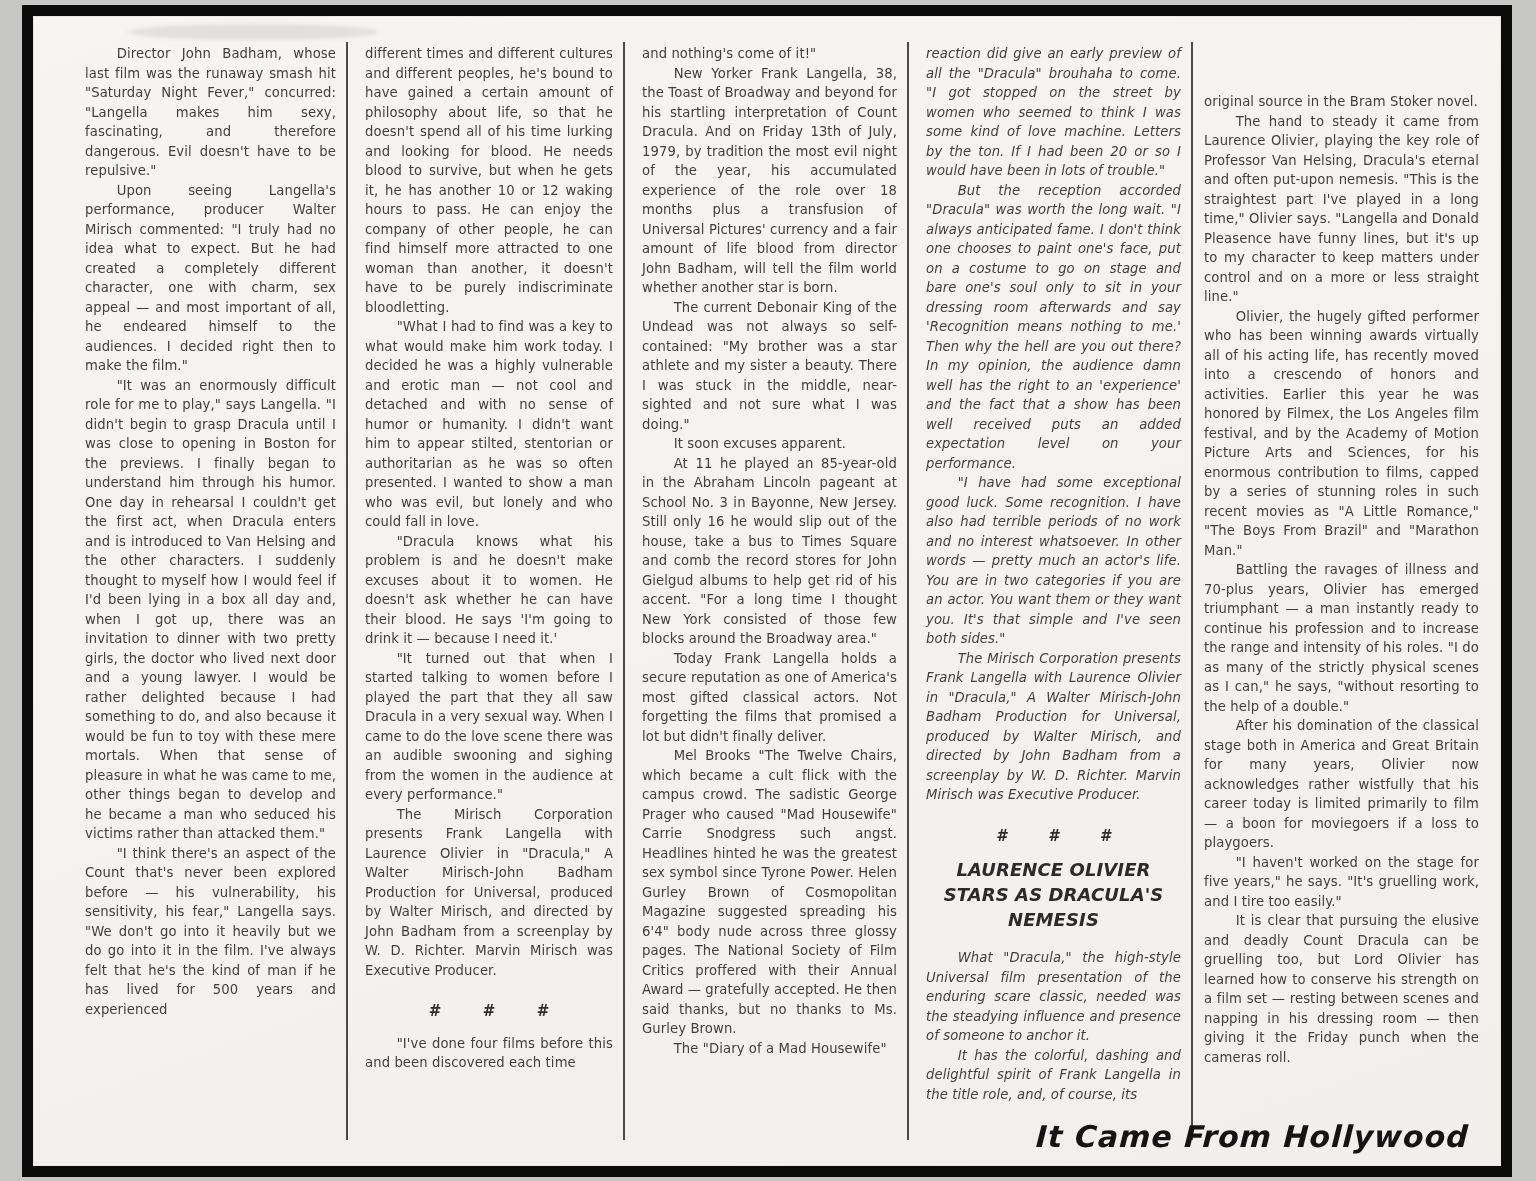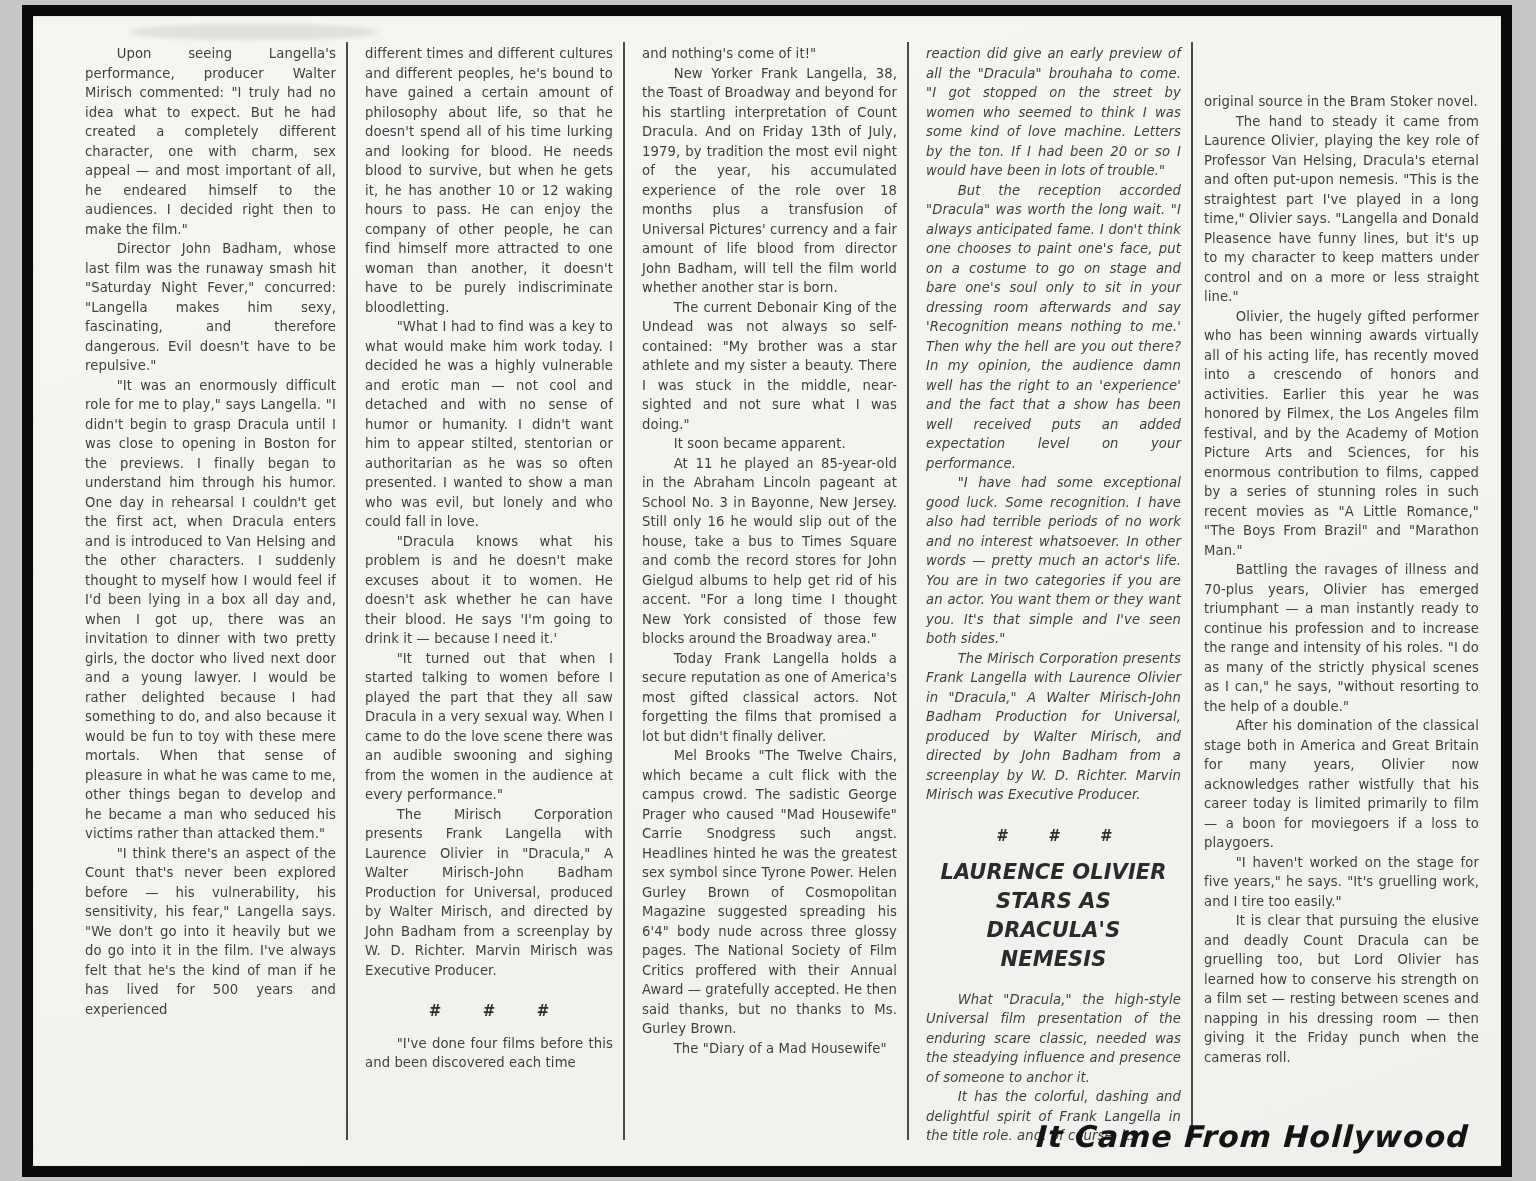--- a/index.html
+++ b/index.html
@@ -56,21 +56,21 @@
   .blk-hashes {
     text-align: center; text-indent: 0;
     font-weight: 700; font-size: 15px;
     word-spacing: 2.4em;
     color: #2e2e2e;
     margin: 22px 0 12px 0;
   }
   .blk-h {
     text-align: center; text-indent: 0;
     white-space: pre-line;
-    font-weight: 700; font-size: 21px;
+    font-weight: 700; font-size: 18px;
     line-height: 1.38;
     color: #2b2b2b;
     margin: 8px 0 16px 0;
   }
   .watermark {
     position: absolute;
     right: 32px; bottom: 12px;
     font-size: 30px;
     font-style: italic;
     font-weight: 600;
@@ -80,39 +80,39 @@
   }
 </style>
 </head>
 <body>
 
 <div class="page-frame">
   <div class="smudge"></div>
 
   <div class="columns">
     <div class="col col-1">
+        <div class="blk blk-p">Director John Badham, whose last film was the runaway smash hit "Saturday Night Fever," concurred: "Langella makes him sexy, fascinating, and therefore dangerous. Evil doesn't have to be repulsive."</div>
         <div class="blk blk-p">Upon seeing Langella's performance, producer Walter Mirisch commented: "I truly had no idea what to expect. But he had created a completely different character, one with charm, sex appeal — and most important of all, he endeared himself to the audiences. I decided right then to make the film."</div>
-        <div class="blk blk-p">Director John Badham, whose last film was the runaway smash hit "Saturday Night Fever," concurred: "Langella makes him sexy, fascinating, and therefore dangerous. Evil doesn't have to be repulsive."</div>
         <div class="blk blk-p">"It was an enormously difficult role for me to play," says Langella. "I didn't begin to grasp Dracula until I was close to opening in Boston for the previews. I finally began to understand him through his humor. One day in rehearsal I couldn't get the first act, when Dracula enters and is introduced to Van Helsing and the other characters. I suddenly thought to myself how I would feel if I'd been lying in a box all day and, when I got up, there was an invitation to dinner with two pretty girls, the doctor who lived next door and a young lawyer. I would be rather delighted because I had something to do, and also because it would be fun to toy with these mere mortals. When that sense of pleasure in what he was came to me, other things began to develop and he became a man who seduced his victims rather than attacked them."</div>
         <div class="blk blk-p">"I think there's an aspect of the Count that's never been explored before — his vulnerability, his sensitivity, his fear," Langella says. "We don't go into it heavily but we do go into it in the film. I've always felt that he's the kind of man if he has lived for 500 years and experienced</div>
       </div>
     <div class="col col-2">
         <div class="blk blk-p-cont">different times and different cultures and different peoples, he's bound to have gained a certain amount of philosophy about life, so that he doesn't spend all of his time lurking and looking for blood. He needs blood to survive, but when he gets it, he has another 10 or 12 waking hours to pass. He can enjoy the company of other people, he can find himself more attracted to one woman than another, it doesn't have to be purely indiscriminate bloodletting.</div>
         <div class="blk blk-p">"What I had to find was a key to what would make him work today. I decided he was a highly vulnerable and erotic man — not cool and detached and with no sense of humor or humanity. I didn't want him to appear stilted, stentorian or authoritarian as he was so often presented. I wanted to show a man who was evil, but lonely and who could fall in love.</div>
         <div class="blk blk-p">"Dracula knows what his problem is and he doesn't make excuses about it to women. He doesn't ask whether he can have their blood. He says 'I'm going to drink it — because I need it.'</div>
         <div class="blk blk-p">"It turned out that when I started talking to women before I played the part that they all saw Dracula in a very sexual way. When I came to do the love scene there was an audible swooning and sighing from the women in the audience at every performance."</div>
         <div class="blk blk-p">The Mirisch Corporation presents Frank Langella with Laurence Olivier in "Dracula," A Walter Mirisch-John Badham Production for Universal, produced by Walter Mirisch, and directed by John Badham from a screenplay by W. D. Richter. Marvin Mirisch was Executive Producer.</div>
         <div class="blk blk-hashes"># # #</div>
         <div class="blk blk-p">"I've done four films before this and been discovered each time</div>
       </div>
     <div class="col col-3">
         <div class="blk blk-p-cont">and nothing's come of it!"</div>
         <div class="blk blk-p">New Yorker Frank Langella, 38, the Toast of Broadway and beyond for his startling interpretation of Count Dracula. And on Friday 13th of July, 1979, by tradition the most evil night of the year, his accumulated experience of the role over 18 months plus a transfusion of Universal Pictures' currency and a fair amount of life blood from director John Badham, will tell the film world whether another star is born.</div>
         <div class="blk blk-p">The current Debonair King of the Undead was not always so self-contained: "My brother was a star athlete and my sister a beauty. There I was stuck in the middle, near-sighted and not sure what I was doing."</div>
-        <div class="blk blk-p">It soon became apparent.</div>
+        <div class="blk blk-p">It soon excuses apparent.</div>
         <div class="blk blk-p">At 11 he played an 85-year-old in the Abraham Lincoln pageant at School No. 3 in Bayonne, New Jersey. Still only 16 he would slip out of the house, take a bus to Times Square and comb the record stores for John Gielgud albums to help get rid of his accent. "For a long time I thought New York consisted of those few blocks around the Broadway area."</div>
         <div class="blk blk-p">Today Frank Langella holds a secure reputation as one of America's most gifted classical actors. Not forgetting the films that promised a lot but didn't finally deliver.</div>
         <div class="blk blk-p">Mel Brooks "The Twelve Chairs, which became a cult flick with the campus crowd. The sadistic George Prager who caused "Mad Housewife" Carrie Snodgress such angst. Headlines hinted he was the greatest sex symbol since Tyrone Power. Helen Gurley Brown of Cosmopolitan Magazine suggested spreading his 6'4" body nude across three glossy pages. The National Society of Film Critics proffered with their Annual Award — gratefully accepted. He then said thanks, but no thanks to Ms. Gurley Brown.</div>
         <div class="blk blk-p">The "Diary of a Mad Housewife"</div>
       </div>
     <div class="col col-4">
         <div class="blk blk-p-cont">reaction did give an early preview of all the "Dracula" brouhaha to come. "I got stopped on the street by women who seemed to think I was some kind of love machine. Letters by the ton. If I had been 20 or so I would have been in lots of trouble."</div>
         <div class="blk blk-p">But the reception accorded "Dracula" was worth the long wait. "I always anticipated fame. I don't think one chooses to paint one's face, put on a costume to go on stage and bare one's soul only to sit in your dressing room afterwards and say 'Recognition means nothing to me.' Then why the hell are you out there? In my opinion, the audience damn well has the right to an 'experience' and the fact that a show has been well received puts an added expectation level on your performance.</div>
         <div class="blk blk-p">"I have had some exceptional good luck. Some recognition. I have also had terrible periods of no work and no interest whatsoever. In other words — pretty much an actor's life. You are in two categories if you are an actor. You want them or they want you. It's that simple and I've seen both sides."</div>
         <div class="blk blk-p">The Mirisch Corporation presents Frank Langella with Laurence Olivier in "Dracula," A Walter Mirisch-John Badham Production for Universal, produced by Walter Mirisch, and directed by John Badham from a screenplay by W. D. Richter. Marvin Mirisch was Executive Producer.</div>

